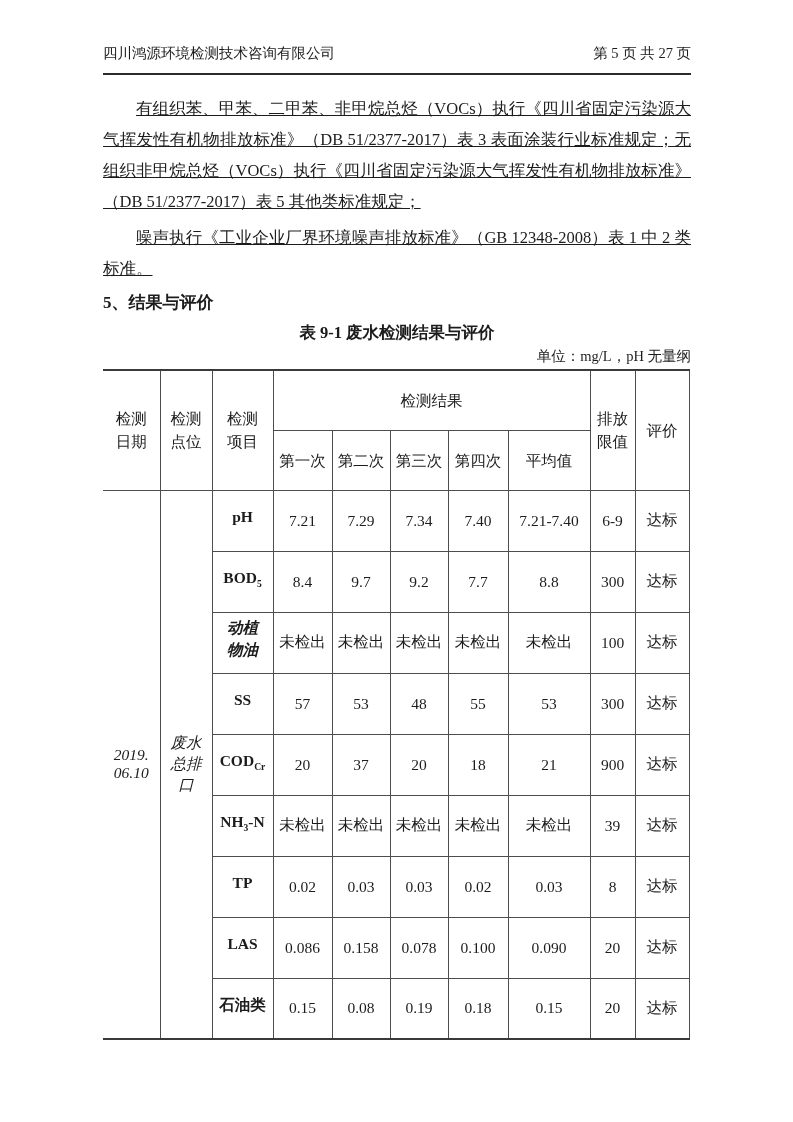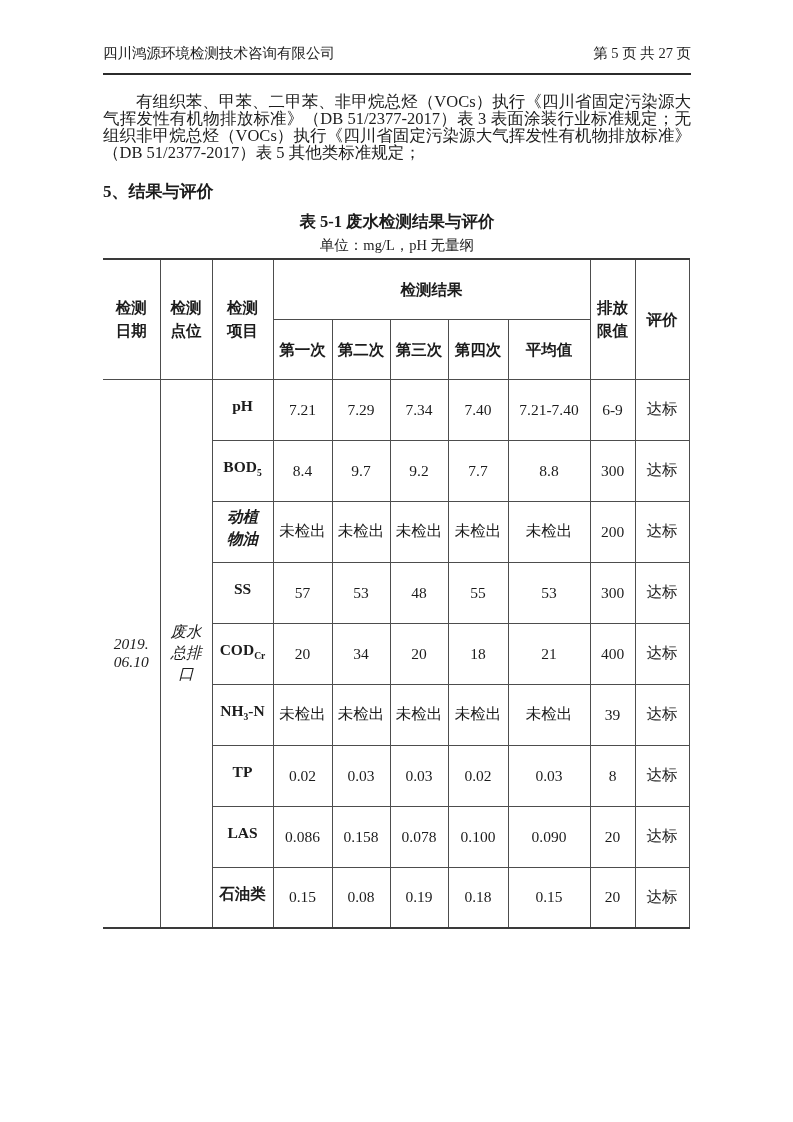--- a/index.html
+++ b/index.html
@@ -13,73 +13,74 @@
   }
   .content{margin:0 102px 0 103px;width:588px;}
   .doc-header{
     padding-top:43px;
     display:flex;justify-content:space-between;align-items:baseline;
     font-size:14.5px;line-height:21px;white-space:nowrap;
   }
   .header-rule{margin-top:9px;height:2px;background:#2b2b2b;}
   .para{
     margin:0;text-align:justify;text-indent:2em;
-    font-size:16.5px;line-height:17px;
+    font-size:16.5px;line-height:31px;text-decoration:underline;
   }
   .para.p1{margin-top:18px;}
   .para.p2{margin-top:5px;}
   .section-heading{
-    margin:20px 0 0 0;font-size:17px;font-weight:bold;line-height:22px;
+    margin:8px 0 0 0;font-size:17px;font-weight:bold;line-height:22px;
   }
   .tbl-title{
     margin-top:8px;text-align:center;font-size:16.5px;font-weight:bold;line-height:21px;
   }
   .unit-note{
-    margin-top:4px;text-align:center;font-size:14.5px;line-height:19px;
+    margin-top:4px;text-align:right;font-size:14.5px;line-height:19px;
   }
   table.results{
     margin-top:3px;
     width:586px;
     border-collapse:collapse;
     table-layout:fixed;
     border-top:2px solid #3a3a3a;
     border-bottom:2px solid #3a3a3a;
     border-right:1px solid #4d4d4d;
   }
   table.results th, table.results td{
     border:1px solid #4d4d4d;
     text-align:center;vertical-align:middle;
     padding:0 1px;
     font-size:15.5px;
     overflow:hidden;
   }
-  table.results th{font-weight:bold;white-space:pre-line;line-height:23px;}
+  table.results th{font-weight:normal;white-space:pre-line;line-height:23px;}
   table.results thead tr{height:60px;}
   table.results tbody tr{height:61px;}
   td.param{font-weight:bold;line-height:22px;}
   td.pre, th.pre{white-space:pre-line;font-style:italic;}
   .no-left{border-left:none !important;}
   sub{font-size:0.62em;}
 </style>
 </head>
 <body>
 
 <div class="page">
   <div class="content">
 
     <div class="doc-header">
       <span>四川鸿源环境检测技术咨询有限公司</span>
       <span>第 5 页 共 27 页</span>
     </div>
     <div class="header-rule"></div>
 
     <p class="para p1">有组织苯、甲苯、二甲苯、非甲烷总烃（VOCs）执行《四川省固定污染源大气挥发性有机物排放标准》（DB 51/2377-2017）表 3 表面涂装行业标准规定；无组织非甲烷总烃（VOCs）执行《四川省固定污染源大气挥发性有机物排放标准》（DB 51/2377-2017）表 5 其他类标准规定；</p>
+    <p class="para p2">噪声执行《工业企业厂界环境噪声排放标准》（GB 12348-2008）表 1 中 2 类标准。</p>
 
     <h2 class="section-heading">5、结果与评价</h2>
-    <div class="tbl-title">表 5-1 废水检测结果与评价</div>
+    <div class="tbl-title">表 9-1 废水检测结果与评价</div>
     <div class="unit-note">单位：mg/L，pH 无量纲</div>
 
     <table class="results">
       <colgroup>
         <col style="width:57px">
           <col style="width:52px">
           <col style="width:61px">
         <col style="width:59px">
           <col style="width:58px">
           <col style="width:58px">
@@ -136,41 +137,41 @@
           <td>达标</td>
         </tr>
         <tr>
           <td class="param pre"><span class="pre">动植
 物油</span><sub></sub><span></span></td>
           <td>未检出</td>
           <td>未检出</td>
           <td>未检出</td>
           <td>未检出</td>
           <td>未检出</td>
-          <td>200</td>
+          <td>100</td>
           <td>达标</td>
         </tr>
         <tr>
           <td class="param"><span>SS</span><sub></sub><span></span></td>
           <td>57</td>
           <td>53</td>
           <td>48</td>
           <td>55</td>
           <td>53</td>
           <td>300</td>
           <td>达标</td>
         </tr>
         <tr>
           <td class="param"><span>COD</span><sub>Cr</sub><span></span></td>
           <td>20</td>
-          <td>34</td>
+          <td>37</td>
           <td>20</td>
           <td>18</td>
           <td>21</td>
-          <td>400</td>
+          <td>900</td>
           <td>达标</td>
         </tr>
         <tr>
           <td class="param"><span>NH</span><sub>3</sub><span>-N</span></td>
           <td>未检出</td>
           <td>未检出</td>
           <td>未检出</td>
           <td>未检出</td>
           <td>未检出</td>
           <td>39</td>

